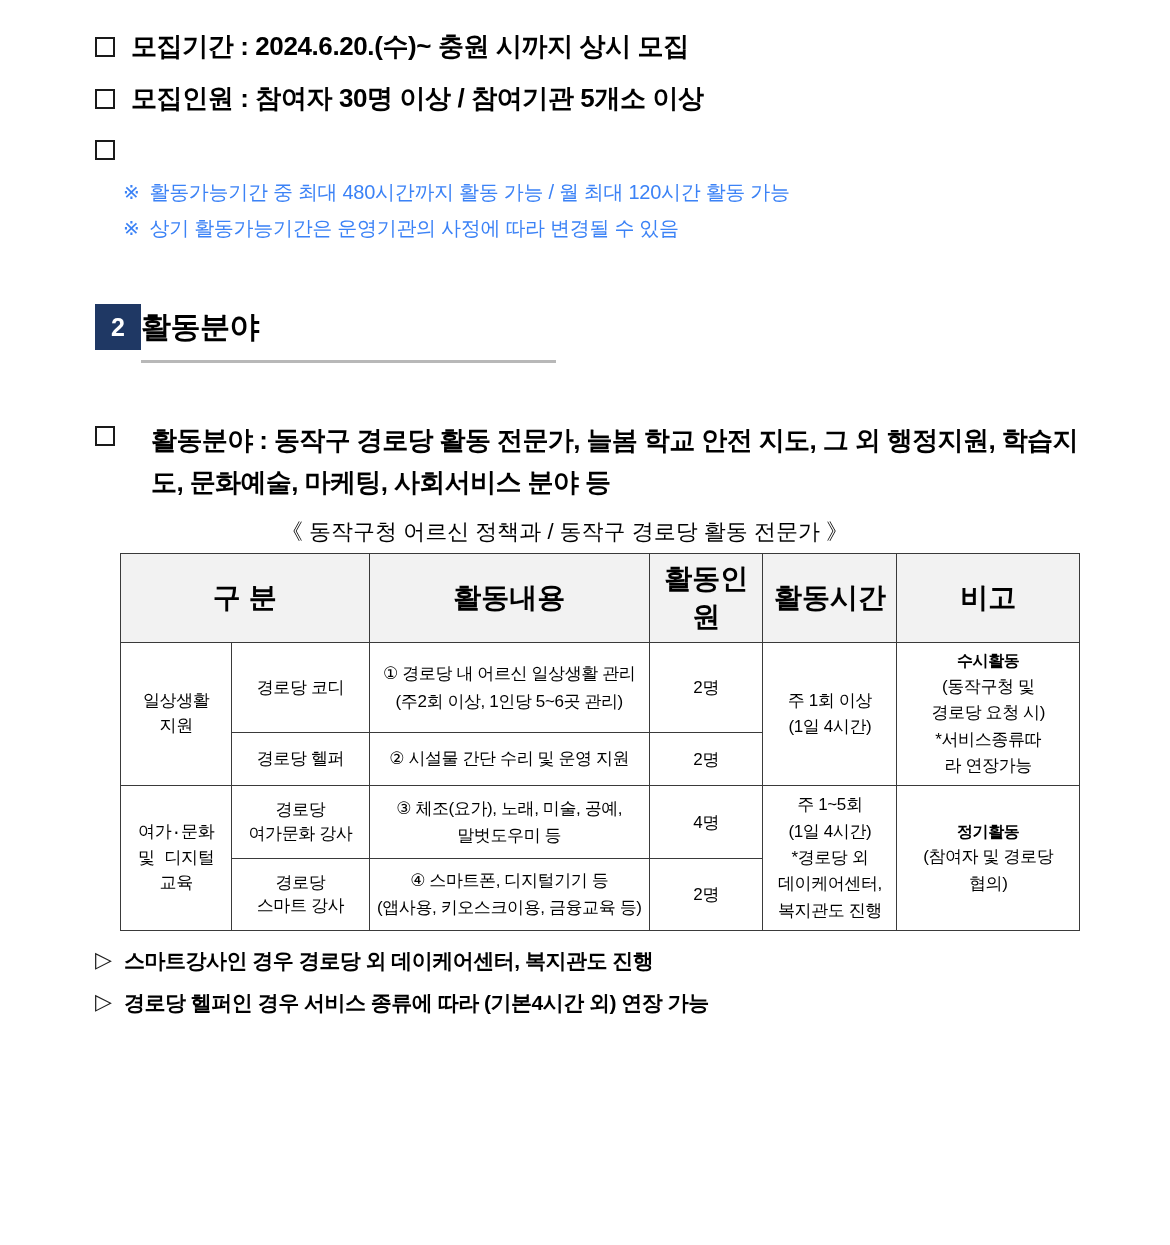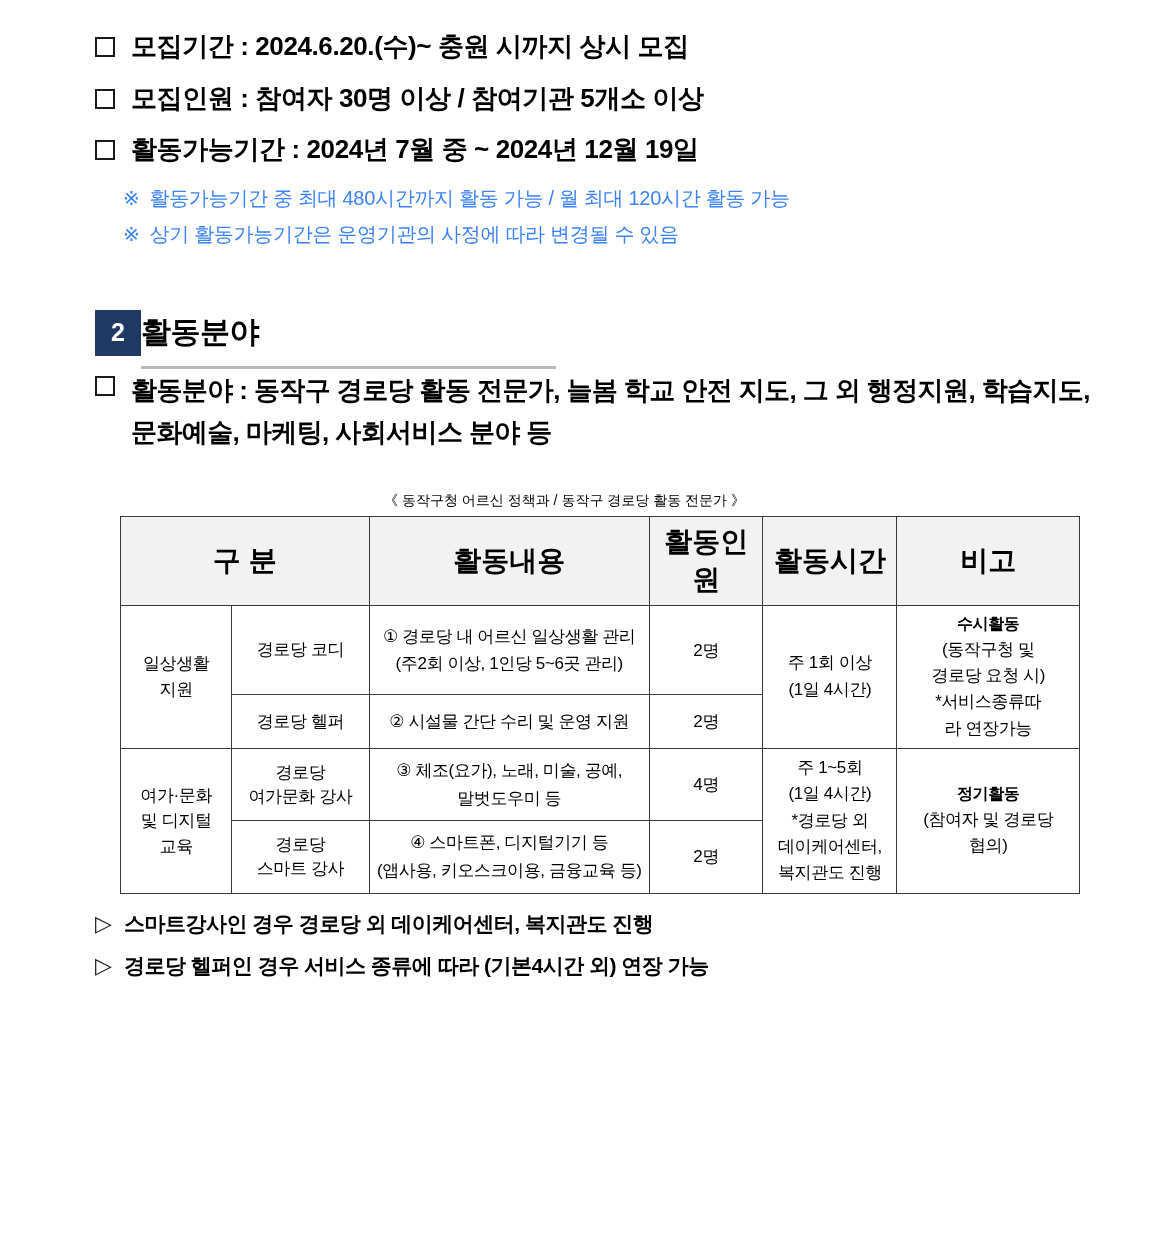--- a/index.html
+++ b/index.html
@@ -81,35 +81,37 @@
     width: 415px;
     height: 3px;
     background: #b8b8b8;
     margin: 6px 0 0 46px;
   }
 
   
   .field-block {
     display: flex;
     align-items: flex-start;
+    margin-top: 56px;
+    gap: 20px;
   }
   .field-text {
     font-size: 26px;
     font-weight: bold;
     line-height: 1.62;
     letter-spacing: -0.6px;
     max-width: 960px;
   }
 
   
   .table-caption {
     text-align: center;
-    font-size: 14px;
+    font-size: 22px;
     letter-spacing: 0px;
-    margin: 39px 0 6px 0;
+    margin: 14px 0 6px 0;
     padding-right: 60px;
   }
   table.main {
     border-collapse: collapse;
     margin-left: 25px;
     width: 960px;
     table-layout: fixed;
   }
   table.main td, table.main th {
     border: 1px solid #3a3a3a;
@@ -122,20 +124,21 @@
   table.main thead th {
     background: #f2f2f2;
     font-size: 28px;
     font-weight: bold;
     height: 62px;
     letter-spacing: 0px;
   }
   td.rowgroup {
     font-size: 18px;
     line-height: 1.5;
+    font-family: Liberation Mono, monospace;
   }
   td.role {
     font-size: 18px;
     line-height: 1.4;
   }
   td.content {
     text-align: left;
     padding-left: 10px;
     font-size: 17px;
     line-height: 1.62;
@@ -156,21 +159,21 @@
   col.c2 { width: 133px; }
   col.c3 { width: 272px; }
   col.c4 { width: 110px; }
   col.c5 { width: 130px; }
   col.c6 { width: 177px; }
 
   
   .tri-list { margin-top: 16px; }
   .tri-row {
     display: flex;
-    align-items: flex-end;
+    align-items: center;
     margin-bottom: 14px;
   }
   .tri {
     width: 0;
     height: 0;
     border-top: 10px solid transparent;
     border-bottom: 10px solid transparent;
     border-left: 15px solid #ffffff;
     position: relative;
     margin-right: 14px;
@@ -201,21 +204,20 @@
     <div class="bullet-row">
       <span class="chk"></span>
       <span class="bullet-text">모집기간 : 2024.6.20.(수)~ 충원 시까지 상시 모집</span>
     </div>
     <div class="bullet-row">
       <span class="chk"></span>
       <span class="bullet-text">모집인원 : 참여자 30명 이상 / 참여기관 5개소 이상</span>
     </div>
     <div class="bullet-row">
       <span class="chk"></span>
-      <span class="bullet-text">활동가능기간 : 2024년 7월 중 ~ 2024년 12월 19일</span>
     </div>
   </div>
 
   <div class="notes">
     <div class="note-row">
       <span class="note-mark">※</span><span>활동가능기간 중 최대 480시간까지 활동 가능 / 월 최대 120시간 활동 가능</span>
     </div>
     <div class="note-row">
       <span class="note-mark">※</span><span>상기 활동가능기간은 운영기관의 사정에 따라 변경될 수 있음</span>
     </div>

